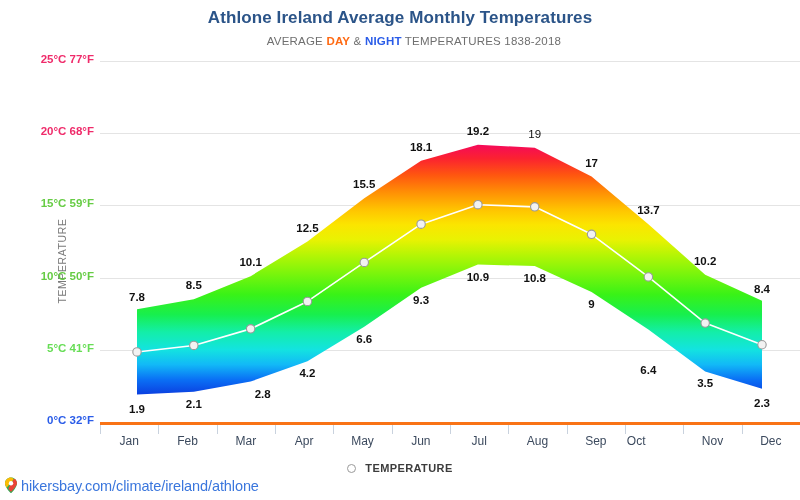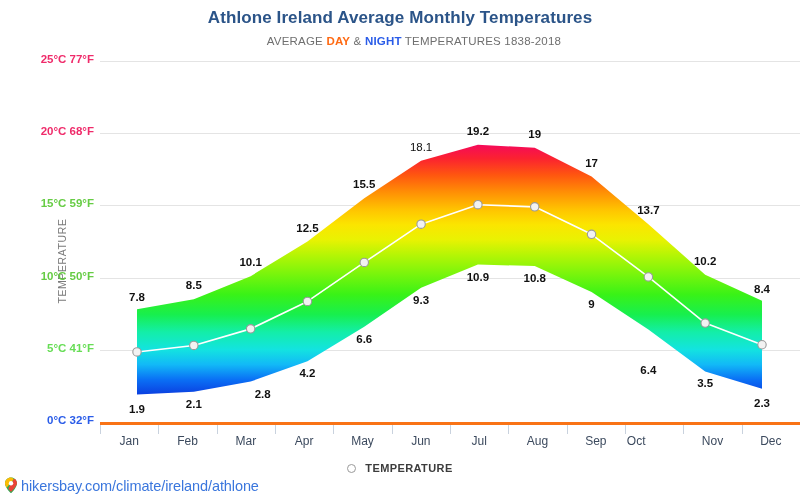--- a/index.html
+++ b/index.html
@@ -165,23 +165,23 @@
           <circle cx="605.1818181818182" cy="262.086" r="4.2" fill="#f2f2f2" stroke="#9a9a9a" stroke-width="1.1"></circle>
           <circle cx="662" cy="283.746" r="4.2" fill="#f2f2f2" stroke="#9a9a9a" stroke-width="1.1"></circle>
         </g>
     </svg>
     <div id="data-labels">
         <div style="position: absolute; left: 17px; top: 230.368px; width: 40px; text-align: center; font-size: 11.5px; font-weight: 700; color: rgb(17, 17, 17);">7.8</div>
         <div style="position: absolute; left: 73.8182px; top: 218.26px; width: 40px; text-align: center; font-size: 11.5px; font-weight: 700; color: rgb(17, 17, 17);">8.5</div>
         <div style="position: absolute; left: 130.636px; top: 195.156px; width: 40px; text-align: center; font-size: 11.5px; font-weight: 700; color: rgb(17, 17, 17);">10.1</div>
         <div style="position: absolute; left: 187.455px; top: 160.5px; width: 40px; text-align: center; font-size: 11.5px; font-weight: 700; color: rgb(17, 17, 17);">12.5</div>
         <div style="position: absolute; left: 244.273px; top: 117.18px; width: 40px; text-align: center; font-size: 11.5px; font-weight: 700; color: rgb(17, 17, 17);">15.5</div>
-        <div style="position: absolute; left: 301.091px; top: 79.636px; width: 40px; text-align: center; font-size: 11.5px; font-weight: 400; color: rgb(17, 17, 17);">18.1</div>
+        <div style="position: absolute; left: 301.091px; top: 79.636px; width: 40px; text-align: center; font-size: 11.5px; font-weight: 700; color: rgb(17, 17, 17);">18.1</div>
         <div style="position: absolute; left: 357.909px; top: 63.752px; width: 40px; text-align: center; font-size: 11.5px; font-weight: 700; color: rgb(17, 17, 17);">19.2</div>
-        <div style="position: absolute; left: 414.727px; top: 66.64px; width: 40px; text-align: center; font-size: 11.5px; font-weight: 700; color: rgb(17, 17, 17);">19</div>
+        <div style="position: absolute; left: 414.727px; top: 66.64px; width: 40px; text-align: center; font-size: 11.5px; font-weight: 400; color: rgb(17, 17, 17);">19</div>
         <div style="position: absolute; left: 471.545px; top: 95.52px; width: 40px; text-align: center; font-size: 11.5px; font-weight: 700; color: rgb(17, 17, 17);">17</div>
         <div style="position: absolute; left: 528.364px; top: 143.172px; width: 40px; text-align: center; font-size: 11.5px; font-weight: 700; color: rgb(17, 17, 17);">13.7</div>
         <div style="position: absolute; left: 585.182px; top: 193.712px; width: 40px; text-align: center; font-size: 11.5px; font-weight: 700; color: rgb(17, 17, 17);">10.2</div>
         <div style="position: absolute; left: 642px; top: 221.704px; width: 40px; text-align: center; font-size: 11.5px; font-weight: 700; color: rgb(17, 17, 17);">8.4</div>
         <div style="position: absolute; left: 17px; top: 341.564px; width: 40px; text-align: center; font-size: 11.5px; font-weight: 700; color: rgb(17, 17, 17);">1.9</div>
         <div style="position: absolute; left: 73.8182px; top: 336.676px; width: 40px; text-align: center; font-size: 11.5px; font-weight: 700; color: rgb(17, 17, 17);">2.1</div>
         <div style="position: absolute; left: 130.636px; top: 326.568px; width: 40px; text-align: right; font-size: 11.5px; font-weight: 700; color: rgb(17, 17, 17);">2.8</div>
         <div style="position: absolute; left: 187.455px; top: 306.352px; width: 40px; text-align: center; font-size: 11.5px; font-weight: 700; color: rgb(17, 17, 17);">4.2</div>
         <div style="position: absolute; left: 244.273px; top: 271.696px; width: 40px; text-align: center; font-size: 11.5px; font-weight: 700; color: rgb(17, 17, 17);">6.6</div>
         <div style="position: absolute; left: 301.091px; top: 232.708px; width: 40px; text-align: center; font-size: 11.5px; font-weight: 700; color: rgb(17, 17, 17);">9.3</div>

